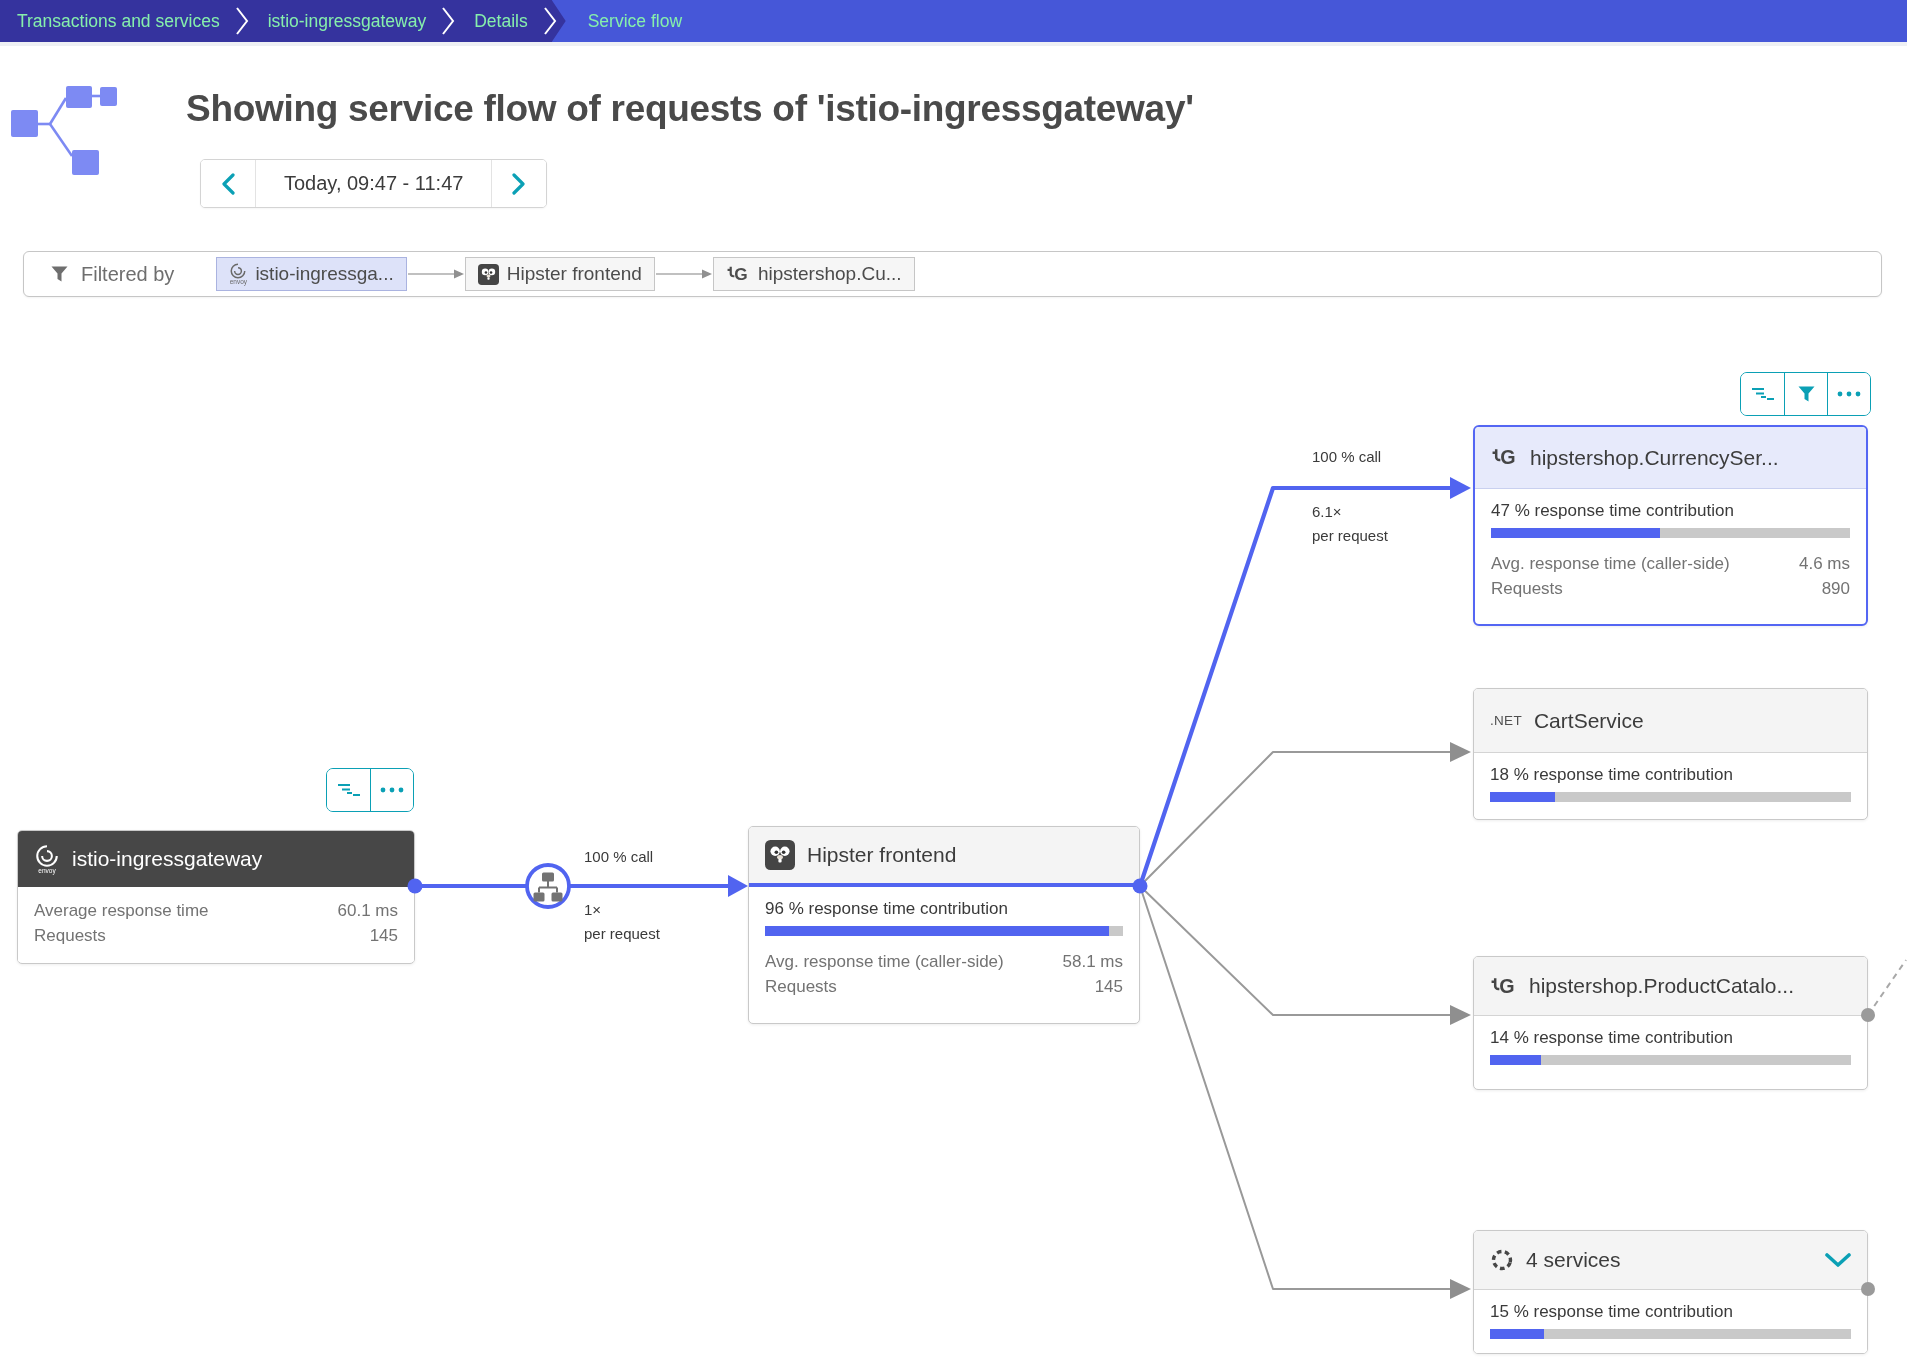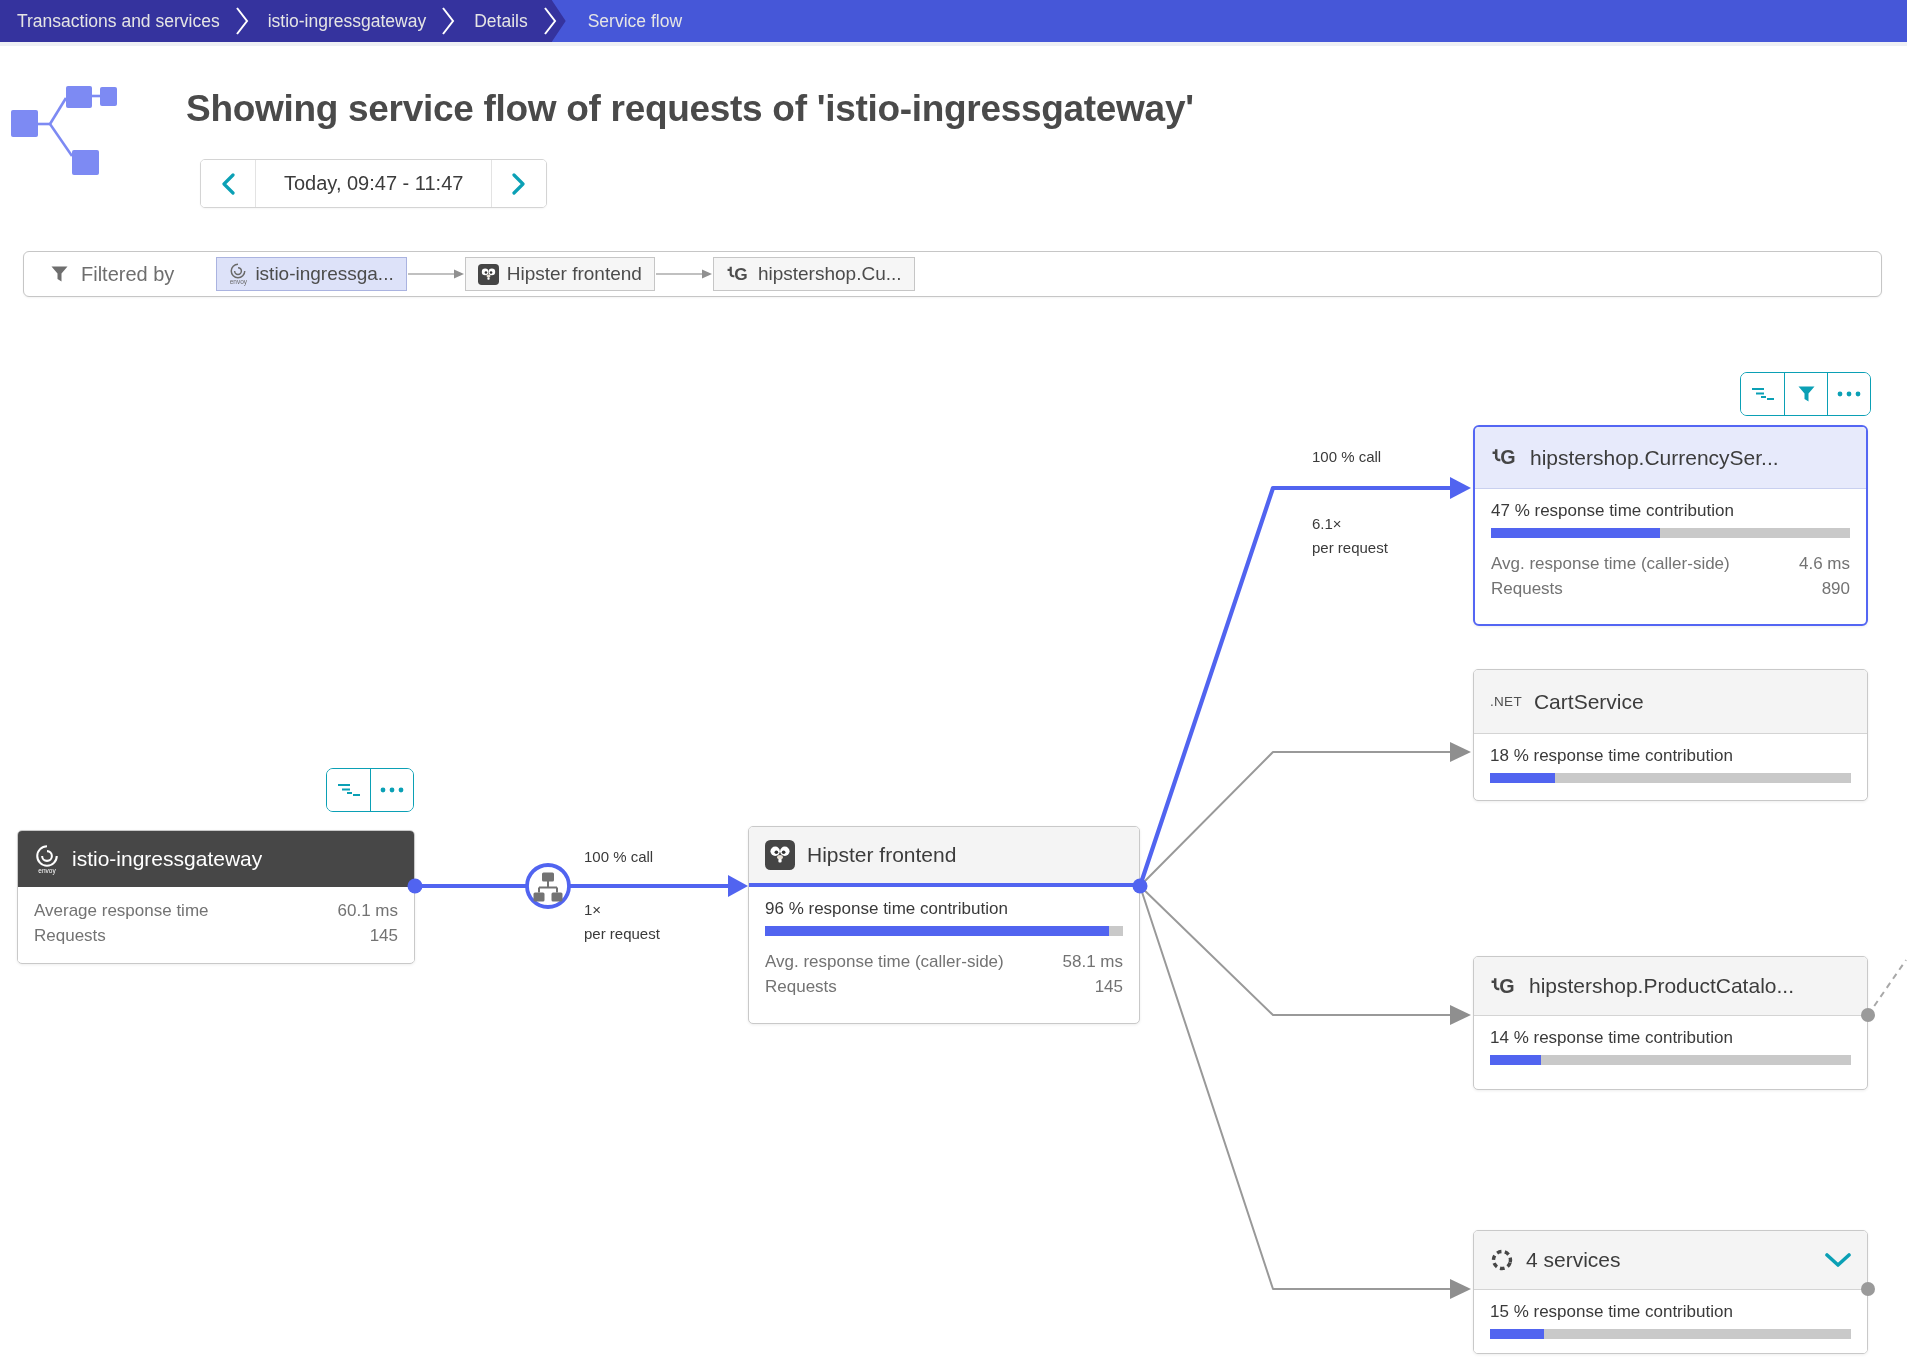--- a/index.html
+++ b/index.html
@@ -1,20 +1,20 @@
 <!DOCTYPE html>
 <html><head>
 <meta charset="utf-8">
 <style>
   html,body{margin:0;padding:0;background:#fff;}
   body{font-family:"Liberation Sans",sans-serif;color:#3b3b3b;}
   .canvas{position:relative;width:1907px;height:1366px;background:#fff;overflow:hidden;}
 
   
-  .crumbs{position:absolute;top:0;left:0;right:0;height:42px;background:#35339e;display:flex;align-items:stretch;color:#e5e5e5;z-index:10;}
+  .crumbs{position:absolute;top:0;left:0;right:0;height:42px;background:#35339e;display:flex;align-items:stretch;color:#86efac;z-index:10;}
   .crumb{display:flex;align-items:center;padding:0 14px 0 18px;font-size:17.5px;font-weight:500;cursor:pointer;white-space:nowrap;}
   .crumb:first-child{padding-left:17px;}
   .crumb-sep{display:flex;align-items:center;}
   .crumb-active{flex:1;background:#4657d8;display:flex;align-items:center;padding-left:36px;font-size:17.5px;font-weight:500;margin-left:-6px;clip-path:polygon(0 0,14px 50%,0 100%,100% 100%,100% 0);cursor:pointer;}
   .bar-strip{position:absolute;top:42px;left:0;right:0;height:4px;background:#eef0f4;}
 
   
   .title-icon{position:absolute;left:8px;top:84px;}
   .page-title{position:absolute;left:186px;top:88px;margin:0;font-size:37px;font-weight:700;color:#4a4a4a;letter-spacing:-.3px;white-space:nowrap;}
   .timeframe{position:absolute;left:200px;top:159px;height:47px;display:flex;align-items:stretch;border:1px solid #d4d4d4;border-radius:5px;background:#fff;box-shadow:0 1px 2px rgba(0,0,0,.04);overflow:hidden;}
@@ -48,21 +48,21 @@
   .n-source .node-header{background:#474747;border-bottom:none;height:56px;}
   .n-source .node-title{color:#fff;}
   
   .n-frontend{left:748px;top:826px;width:392px;height:196px;}
   .n-frontend .node-header{height:56px;border-bottom:4px solid #5164f0;}
   
   .n-currency{left:1473px;top:425px;width:395px;height:197px;}
   .n-currency .node-box{border:2px solid #5466f3;border-radius:6px;}
   .n-currency .node-header{background:#e7eafb;height:61px;border-bottom:1px solid #c9d0ef;}
   
-  .n-cart{left:1473px;top:669px;width:395px;height:130px;}
+  .n-cart{left:1473px;top:688px;width:395px;height:130px;}
   .n-cart .node-header{height:63px;}
   
   .n-product{left:1473px;top:956px;width:395px;height:132px;}
   .n-product .node-header{height:58px;}
   
   .n-group{left:1473px;top:1230px;width:395px;height:122px;}
   .n-group .node-header{height:58px;}
   .dotnet-badge{font-size:13.5px;color:#4f4f4f;letter-spacing:.3px;}
   .chev-down{margin-left:auto;}
 
@@ -184,21 +184,21 @@
       </div>
     </div>
   </div>
 
   <div class="edge-label" style="left:584px;top:848px">100 % call</div>
   <div class="edge-label" style="left:584px;top:898px">
     <span>1×</span>
     <span>per request</span>
   </div>
   <div class="edge-label" style="left:1312px;top:448px">100 % call</div>
-  <div class="edge-label" style="left:1312px;top:512px">
+  <div class="edge-label" style="left:1312px;top:500px">
     <span>6.1×</span>
     <span>per request</span>
   </div>
 
   <div class="toolbar tb-source">
     <button class="tool-btn">
       <svg width="24" height="16" viewBox="0 0 24 16">
           <path d="M1 3h12M5 7.5h8M10 11h5M16 13h7" stroke="#0ba0b5" stroke-width="2.2" fill="none"></path>
         </svg>
     </button>

